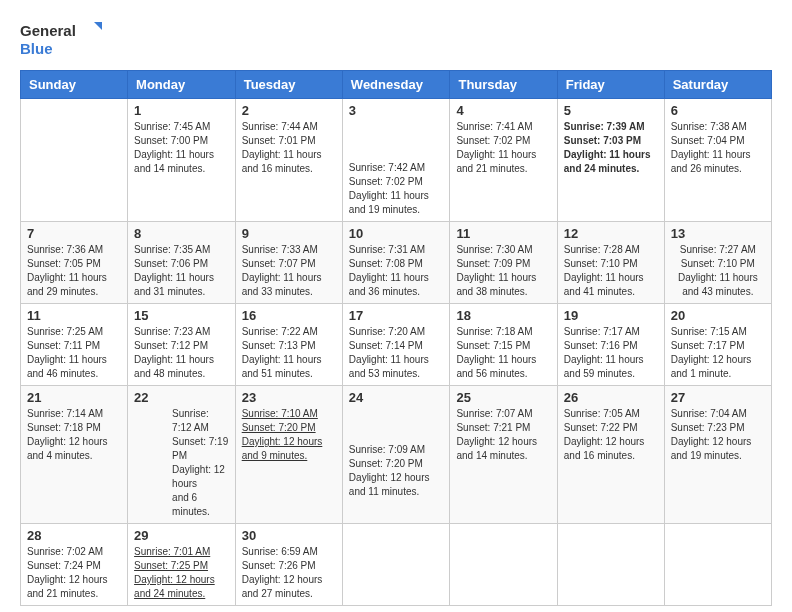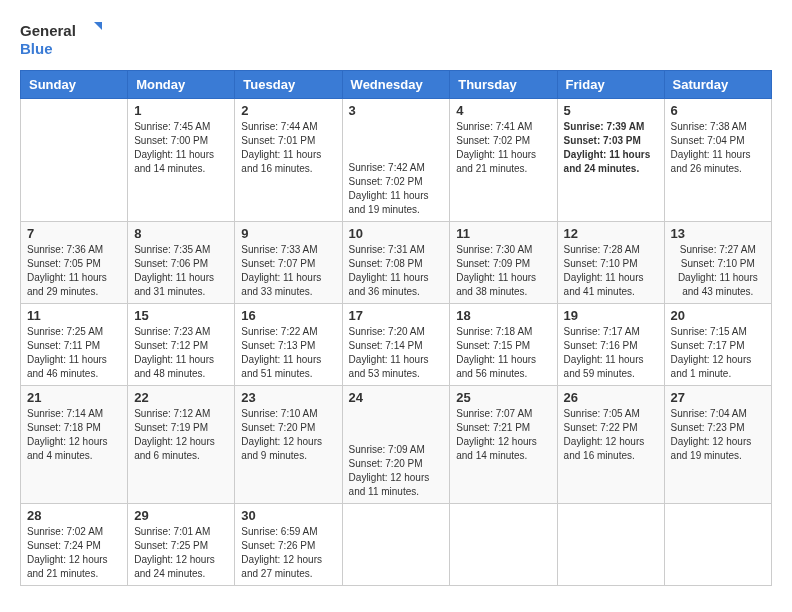--- a/index.html
+++ b/index.html
@@ -255,28 +255,28 @@
       <tr>
         <td>
           <span class="day-number">21</span>
           <div class="day-info" style="white-space: pre-line;">Sunrise: 7:14 AM
 Sunset: 7:18 PM
 Daylight: 12 hours
 and 4 minutes.</div>
         </td>
         <td>
           <span class="day-number">22</span>
-          <div class="day-info" style="white-space: pre-line;">Sunrise: 7:12 AM
+          <div class="day-info" style="white-space: pre-line; margin-left: 38px;">Sunrise: 7:12 AM
 Sunset: 7:19 PM
 Daylight: 12 hours
 and 6 minutes.</div>
         </td>
         <td>
           <span class="day-number">23</span>
-          <div class="day-info" style="white-space: pre-line;">Sunrise: 7:10 AM
+          <div class="day-info" style="white-space: pre-line; text-decoration: underline;">Sunrise: 7:10 AM
 Sunset: 7:20 PM
 Daylight: 12 hours
 and 9 minutes.</div>
         </td>
         <td>
           <span class="day-number">24</span>
           <div class="day-info" style="white-space: pre-line; margin-top: 38px;">Sunrise: 7:09 AM
 Sunset: 7:20 PM
 Daylight: 12 hours
 and 11 minutes.</div>
@@ -306,21 +306,21 @@
       <tr>
         <td>
           <span class="day-number">28</span>
           <div class="day-info" style="white-space: pre-line;">Sunrise: 7:02 AM
 Sunset: 7:24 PM
 Daylight: 12 hours
 and 21 minutes.</div>
         </td>
         <td>
           <span class="day-number">29</span>
-          <div class="day-info" style="white-space: pre-line;">Sunrise: 7:01 AM
+          <div class="day-info" style="white-space: pre-line; text-decoration: underline;">Sunrise: 7:01 AM
 Sunset: 7:25 PM
 Daylight: 12 hours
 and 24 minutes.</div>
         </td>
         <td>
           <span class="day-number">30</span>
           <div class="day-info" style="white-space: pre-line;">Sunrise: 6:59 AM
 Sunset: 7:26 PM
 Daylight: 12 hours
 and 27 minutes.</div>

